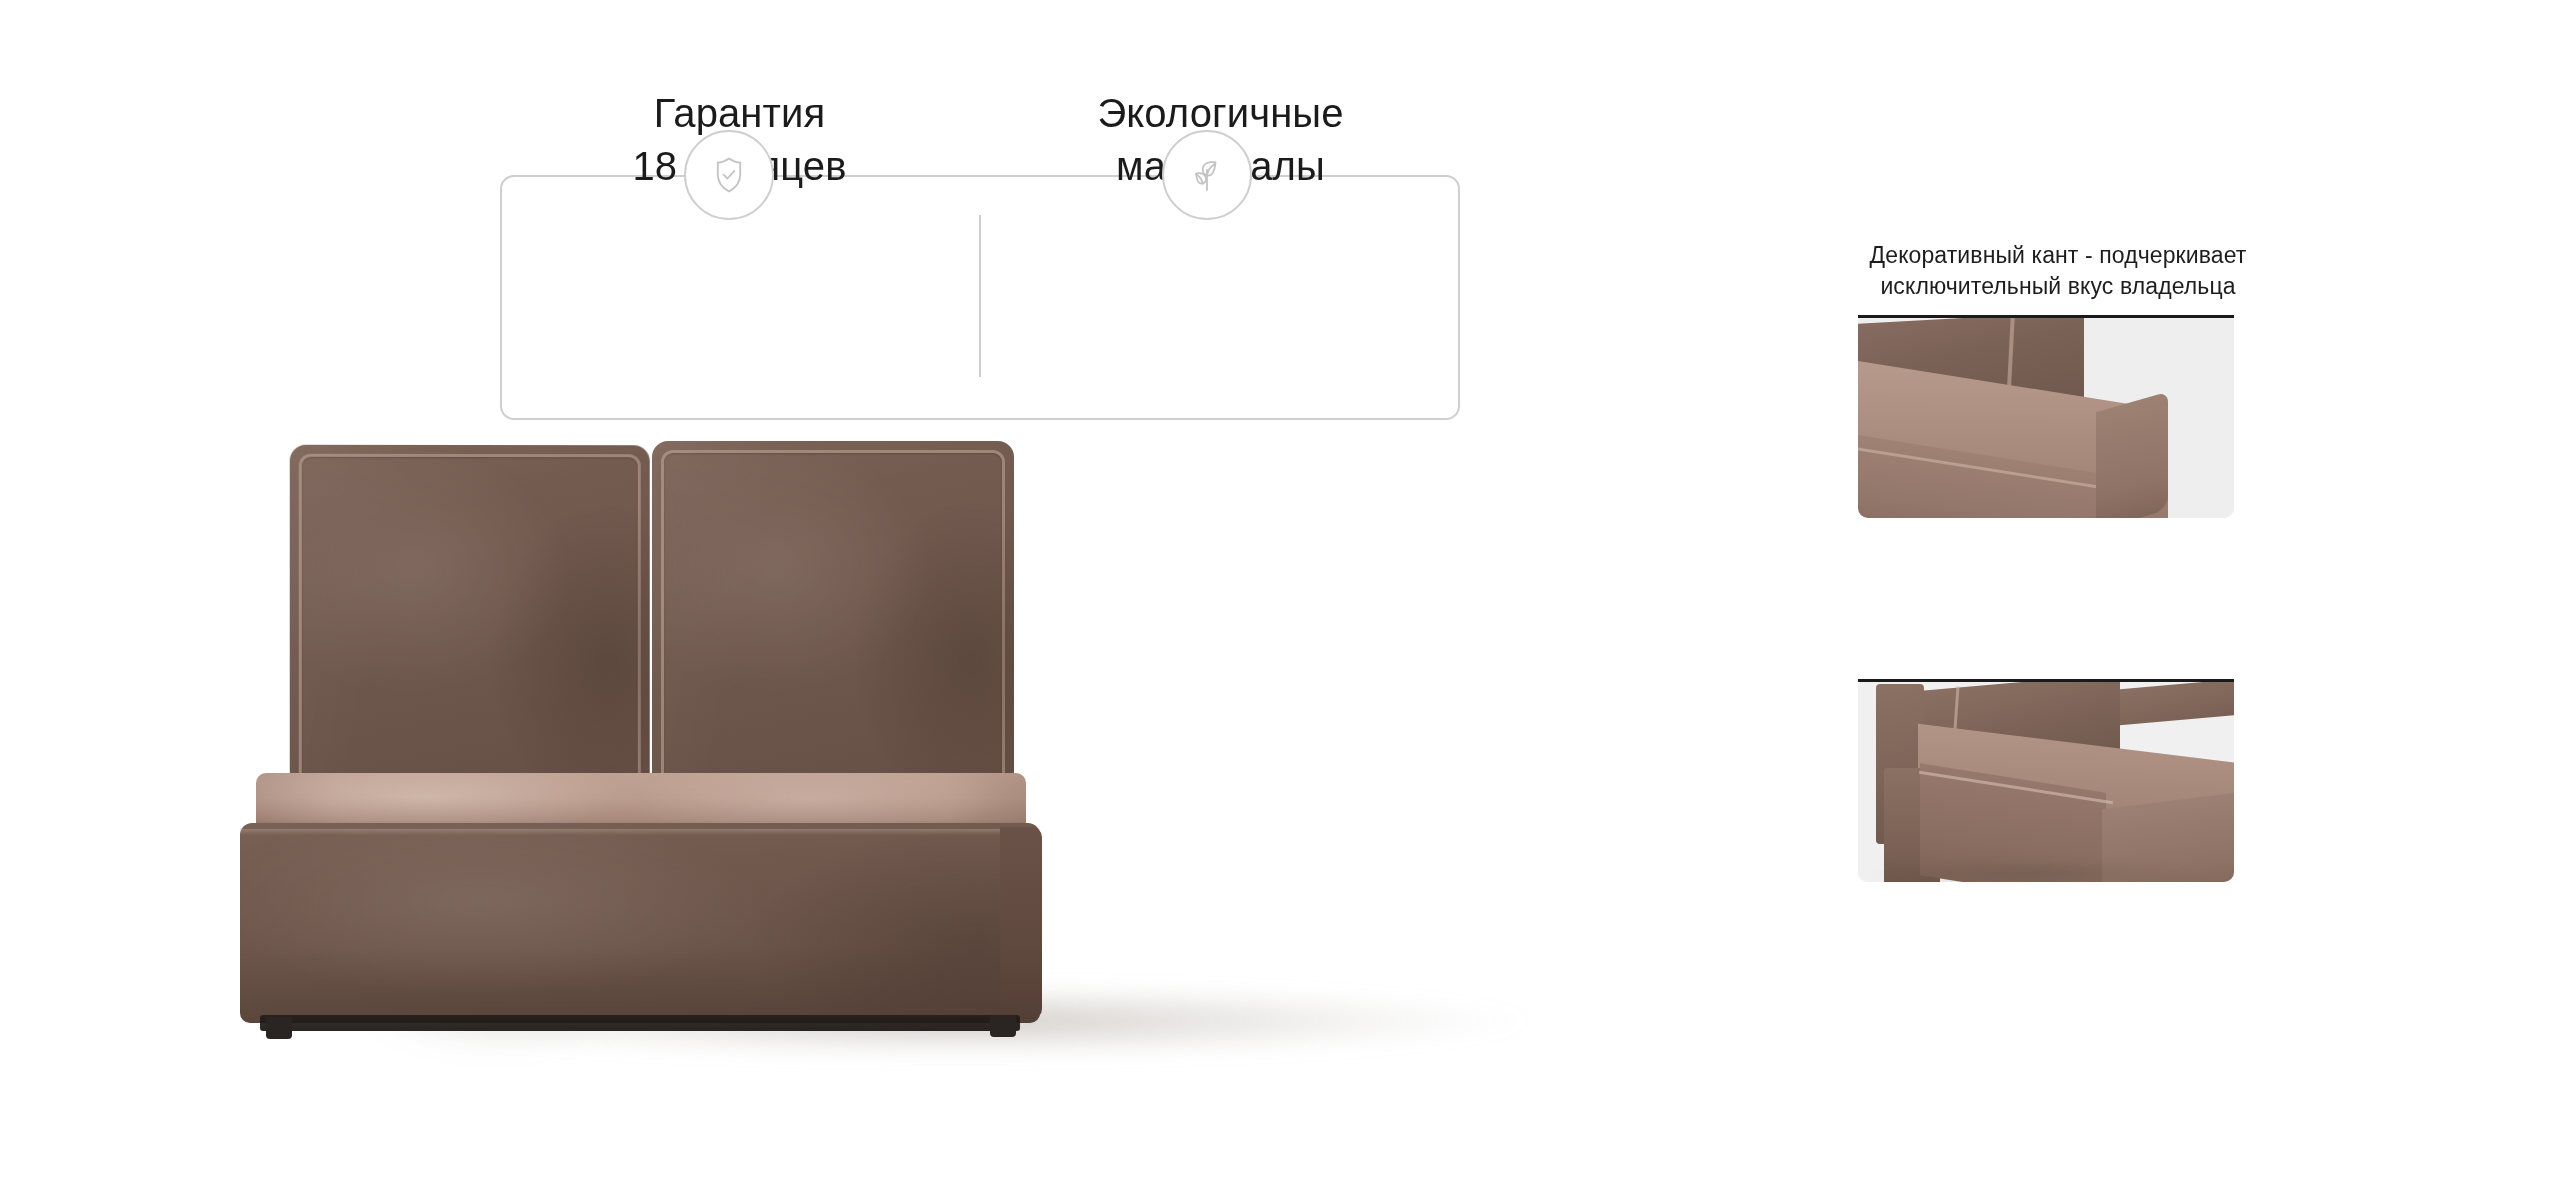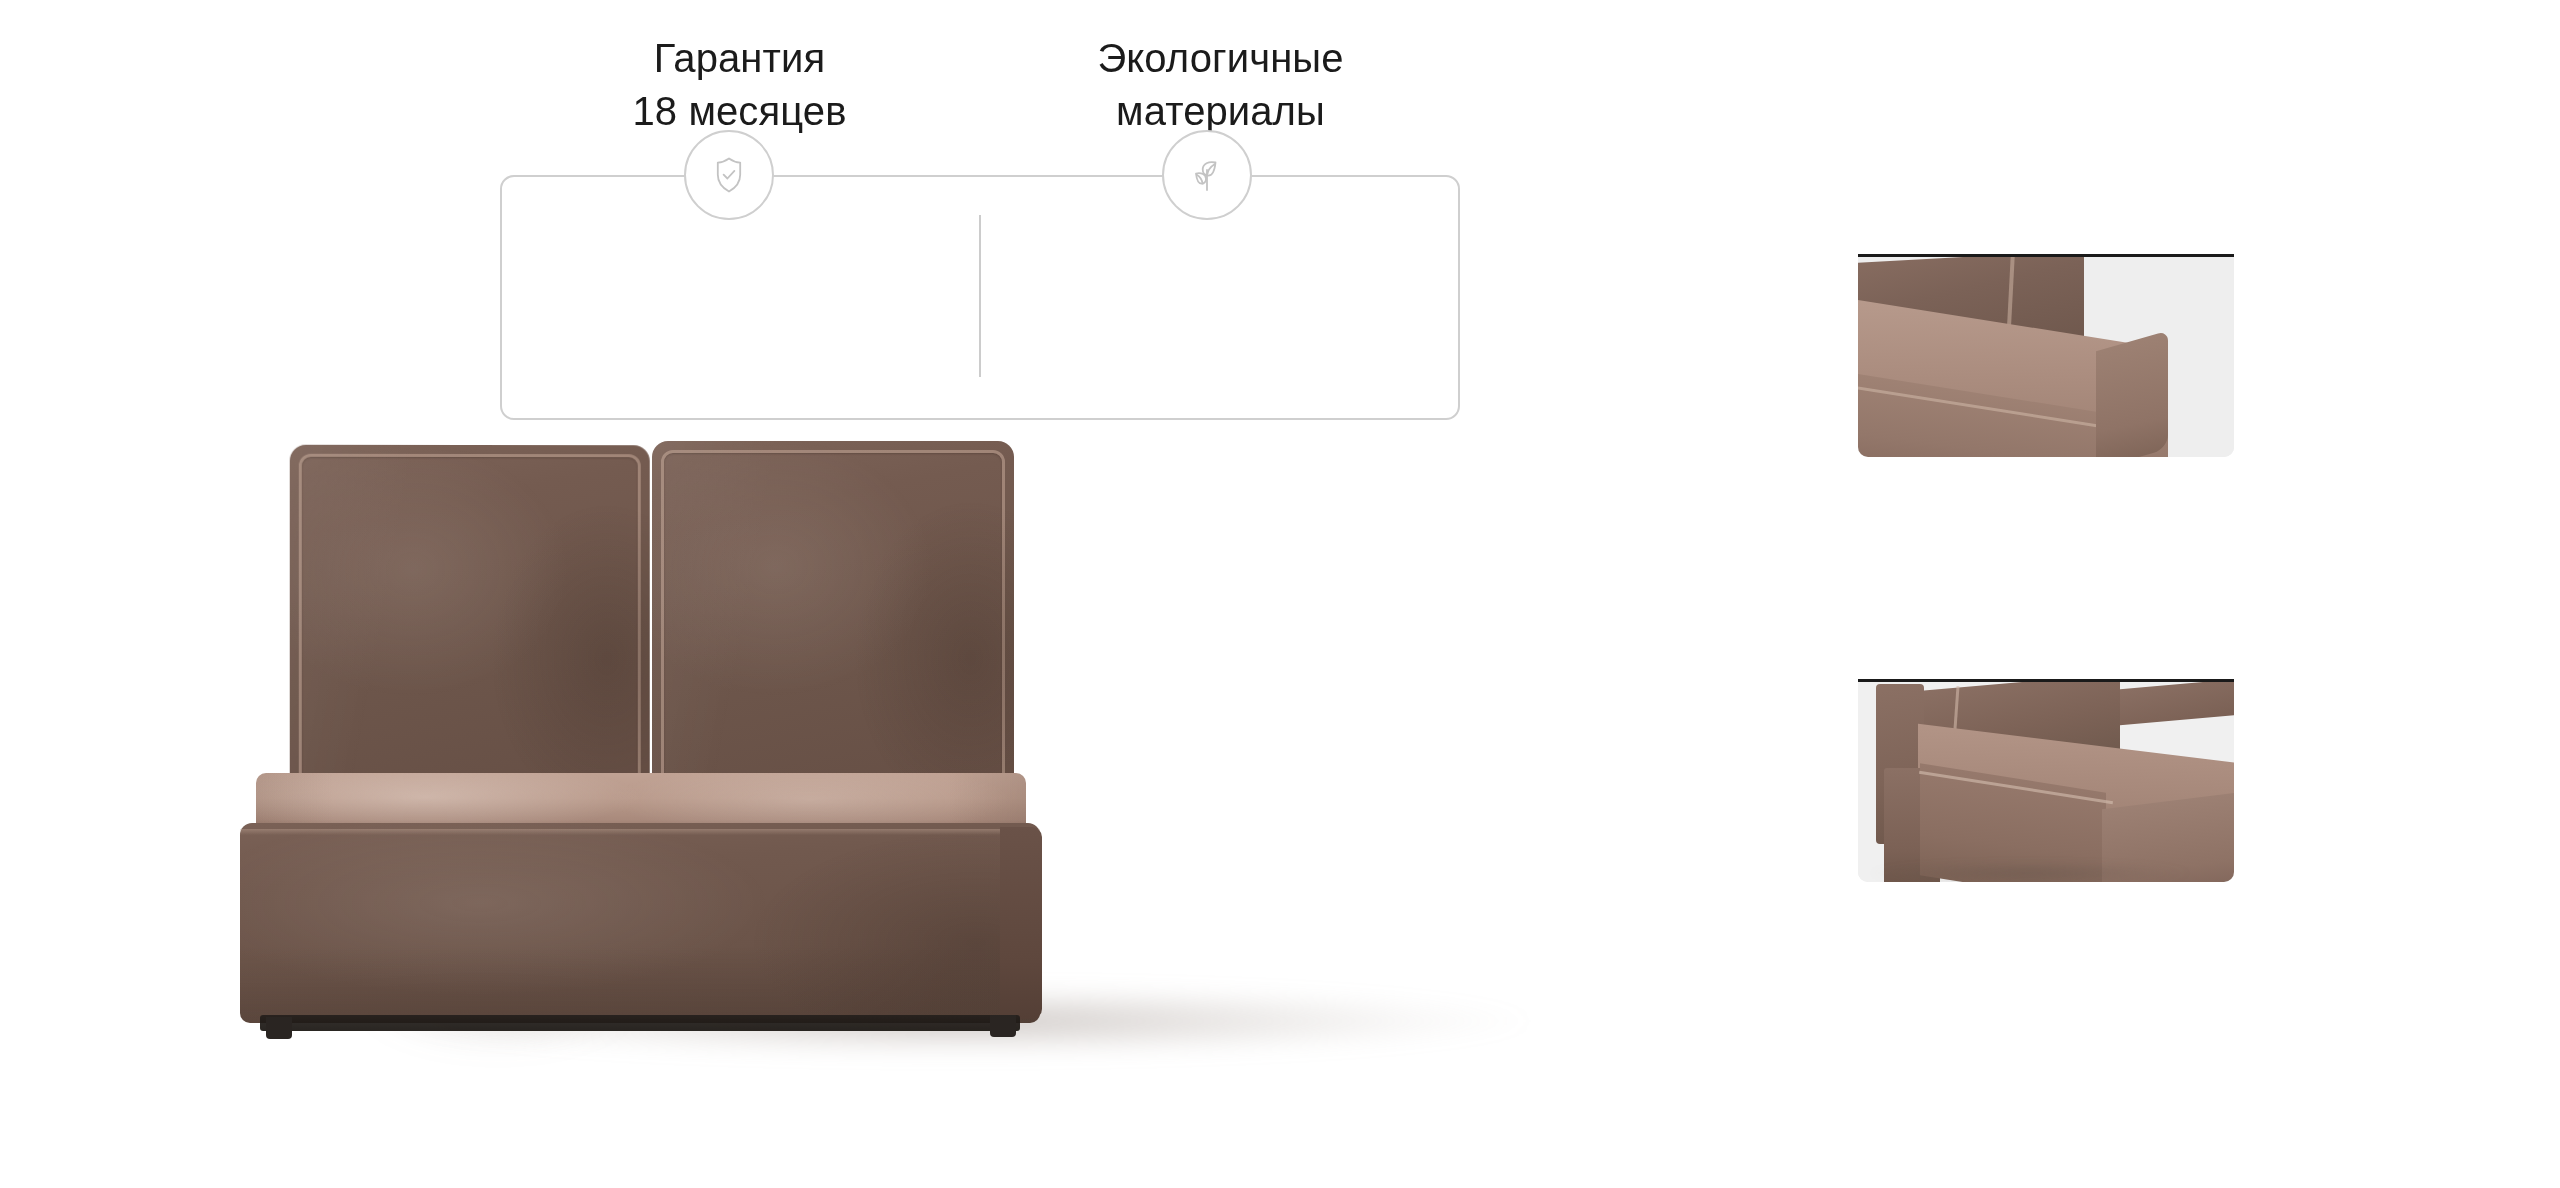--- a/index.html
+++ b/index.html
@@ -17,21 +17,21 @@
     position:absolute;left:500px;top:175px;width:960px;height:245px;
     border:2px solid #cfcfcf;border-radius:14px;background:#fff;
     box-sizing:border-box;
   }
   .badge-divider{
     position:absolute;left:979px;top:215px;width:2px;height:162px;
     background:#cccccc;
   }
   .badge-col{
     position:absolute;top:0;height:245px;display:flex;flex-direction:column;
-    align-items:center;
+    align-items:center;justify-content:center;
   }
   .badge-col.left{left:500px;width:479px;}
   .badge-col.right{left:981px;width:479px;}
   .badge-line{
     font-size:40px;color:#1b1b1b;line-height:1.22;font-weight:400;
     letter-spacing:.1px;white-space:nowrap;
   }
   .badge-col .badge-line + .badge-line{margin-top:4px;}
   .badge-col.left{padding-top:34px;box-sizing:border-box;}
   .badge-col.right{padding-top:34px;box-sizing:border-box;}
@@ -292,20 +292,22 @@
 
     <div class="base"></div>
     <div class="base-side"></div>
 
     <div class="leg-bar"></div>
     <div class="leg l1"></div>
     <div class="leg l2"></div>
   </div>
 
   <div class="feature f1">
+    <div class="feature-caption">Декоративный кант - подчеркивает
+исключительный вкус владельца</div>
     <div class="feature-rule"></div>
     <div class="thumb">
       <div class="bg"></div>
       <div class="t1-back"></div>
       <div class="t1-back-pipe"></div>
       <div class="t1-seat"></div>
       <div class="t1-front"></div>
       <div class="t1-edge"></div>
       <div class="t1-rightface"></div>
     </div>

